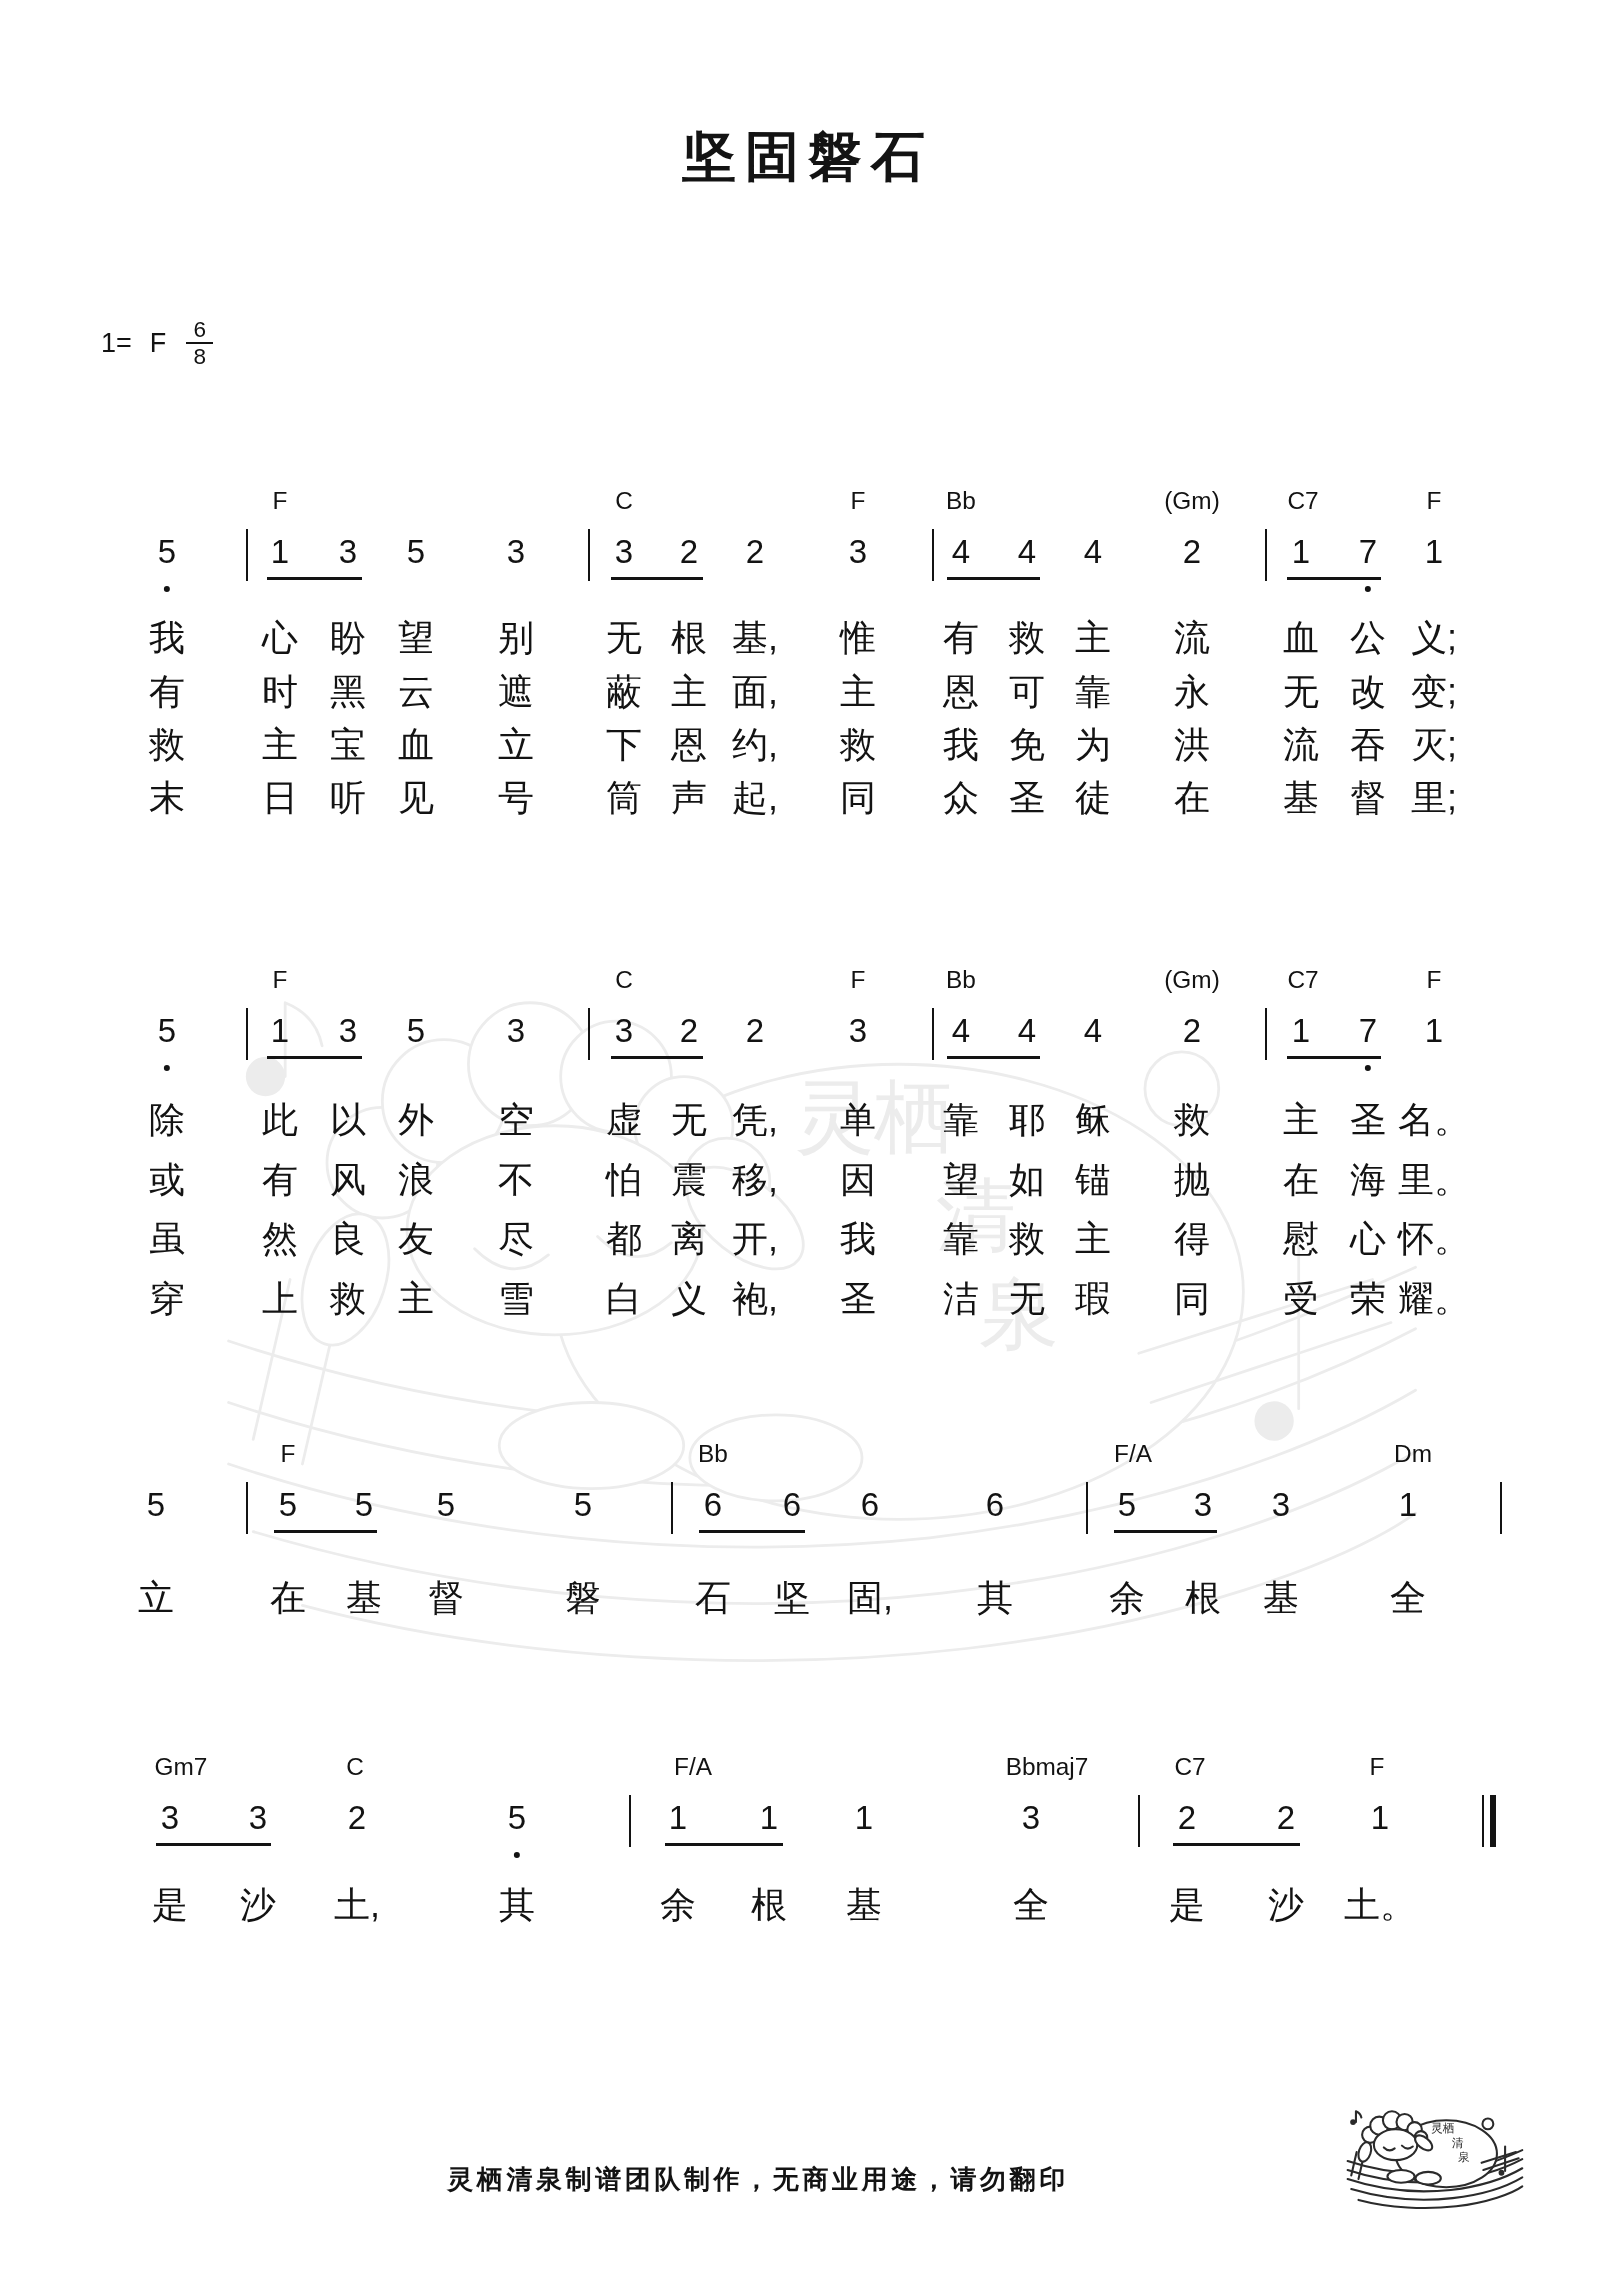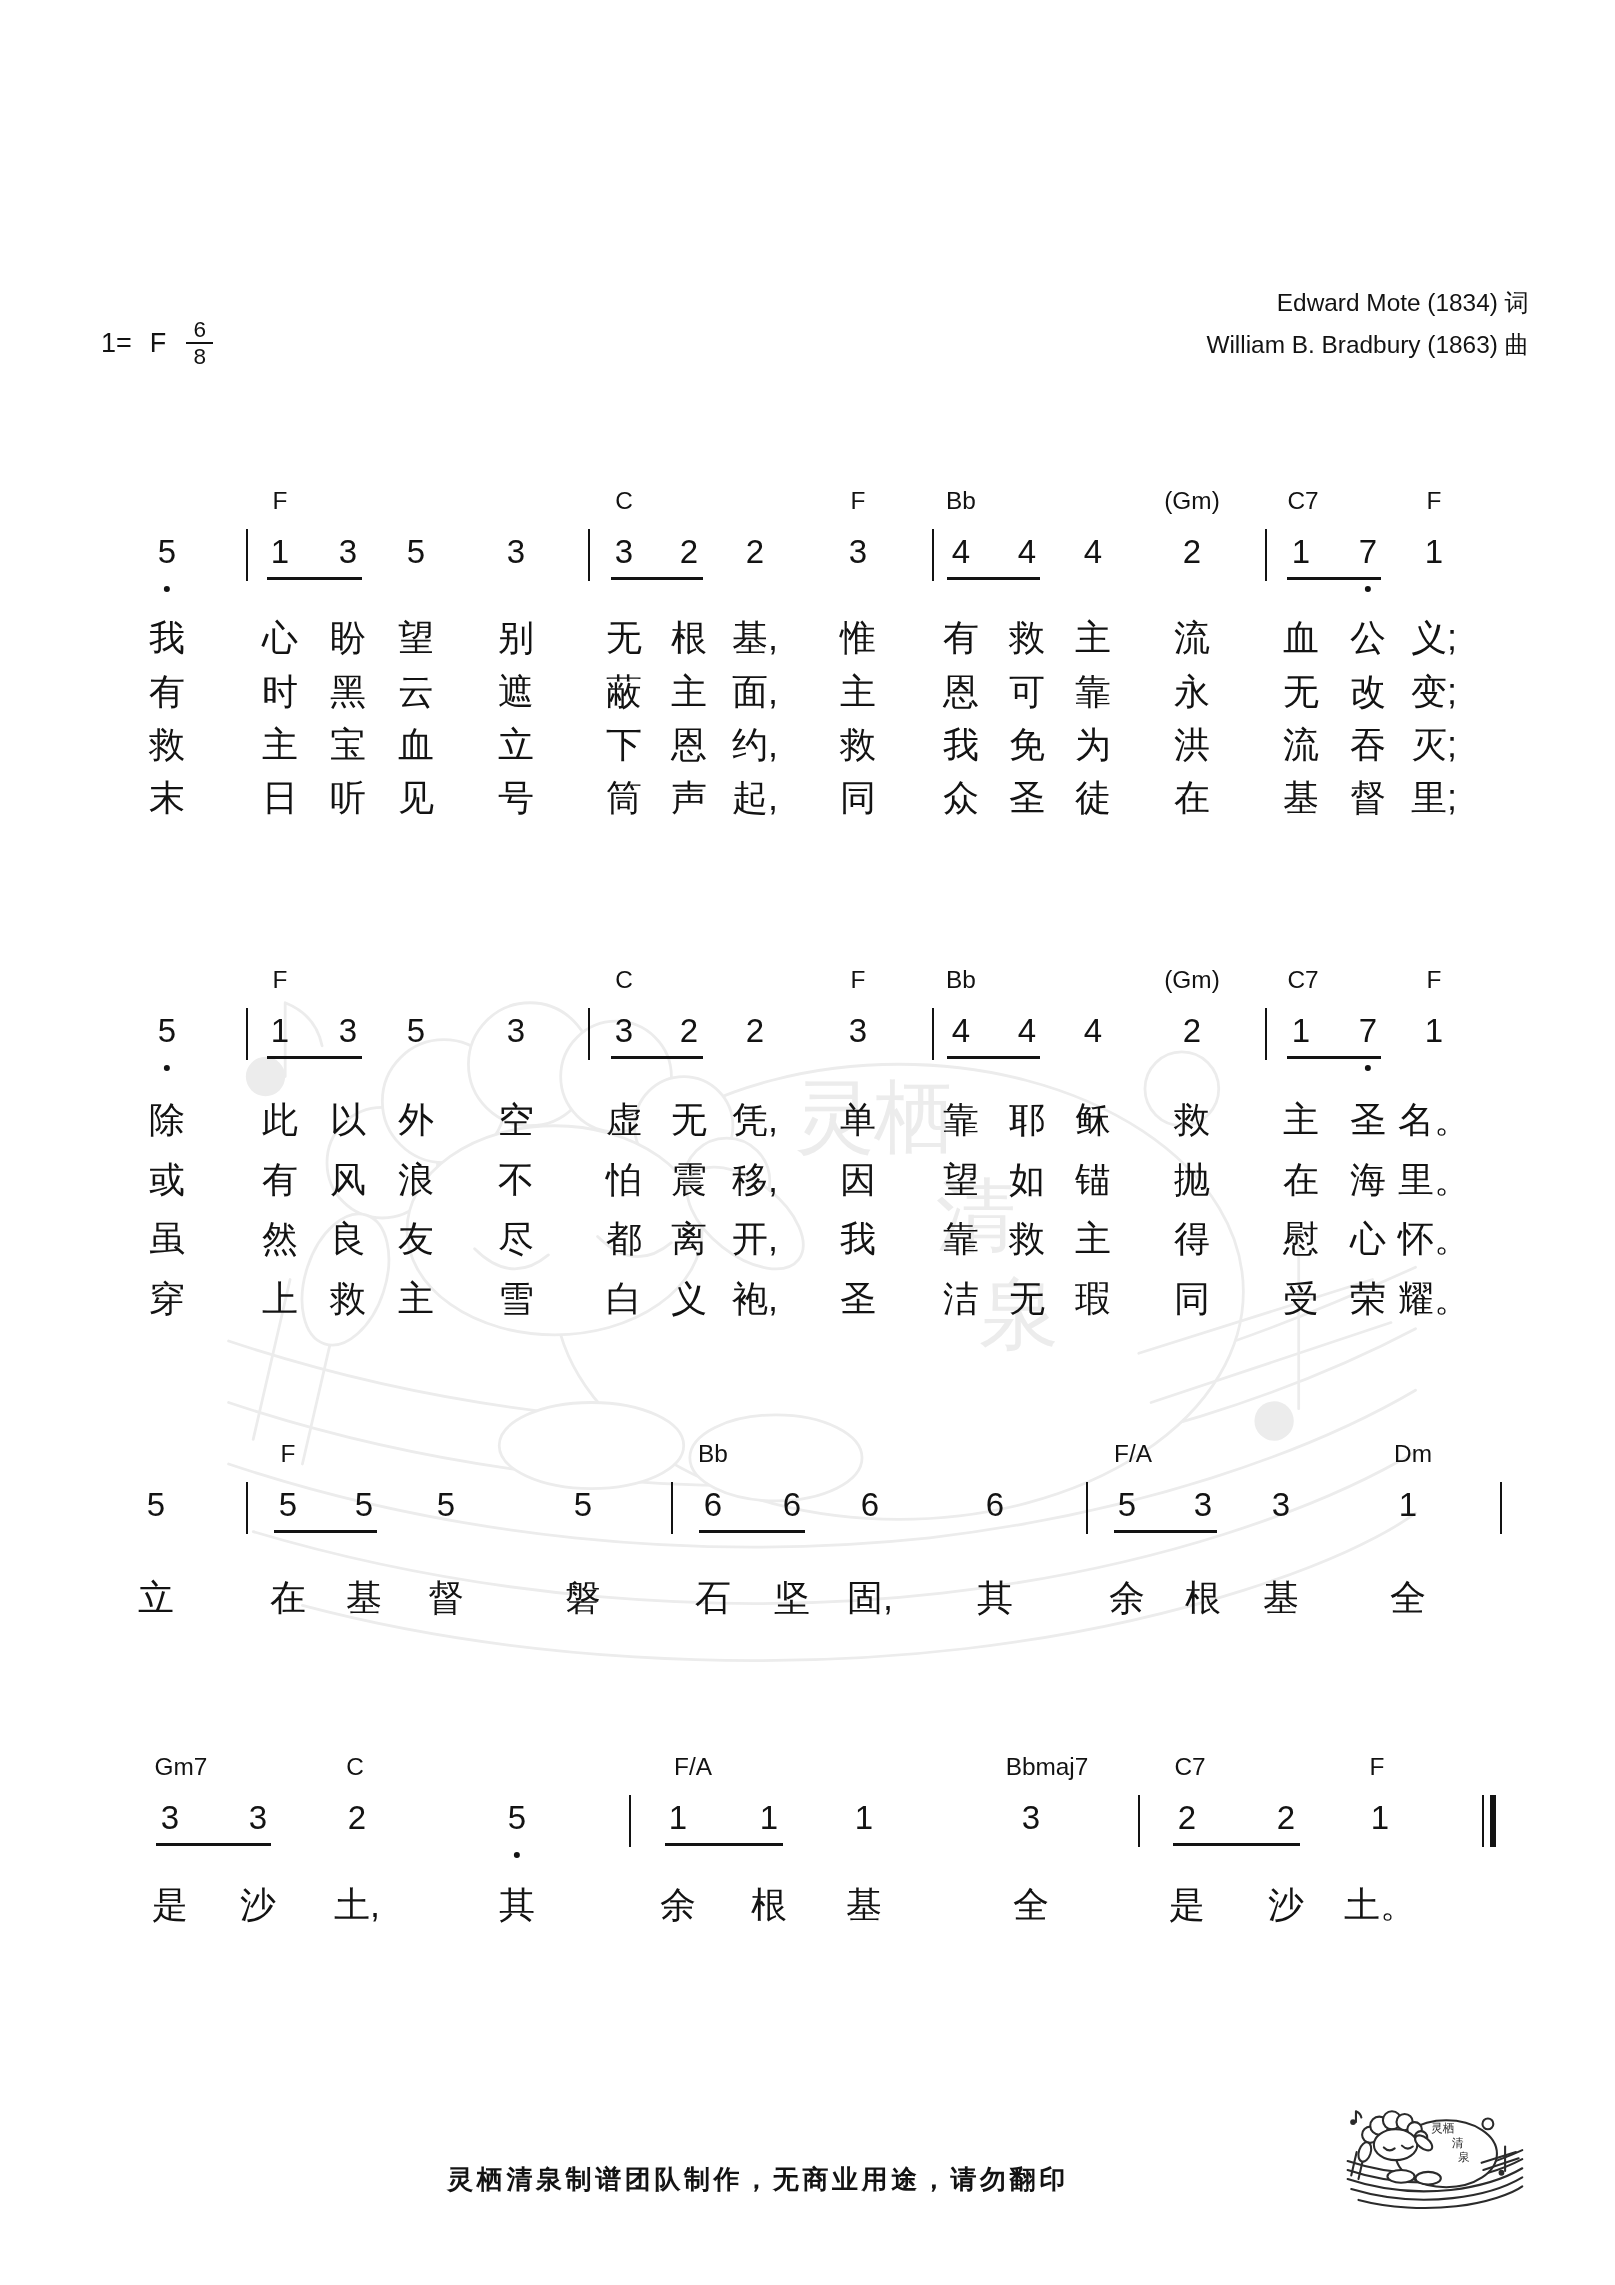--- a/index.html
+++ b/index.html
@@ -78,25 +78,22 @@
     </g>
   </defs>
 </svg>
 
 <div class="page">
 
   <svg class="watermark" width="1230" height="738" viewBox="0 0 200 120">
     <use href="#sheep"></use>
   </svg>
 
-
-  <div class="credits">
-    <div>Edward Mote (1834) 词</div>
-    <div>William B. Bradbury (1863) 曲</div>
-  </div>
+  <div class="title">坚固磐石</div>
+
 
   <div class="keysig">
     <span>1=</span>
     <span class="key">F</span>
     <span class="frac">
       <span>6</span>
       <span class="fbar"></span>
       <span>8</span>
     </span>
   </div>

